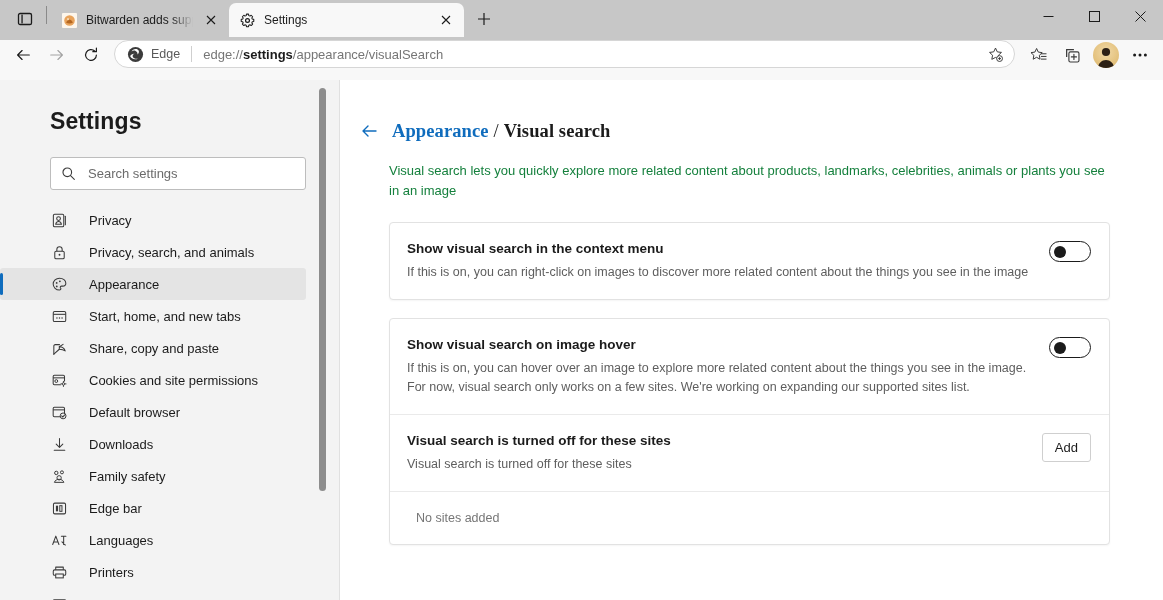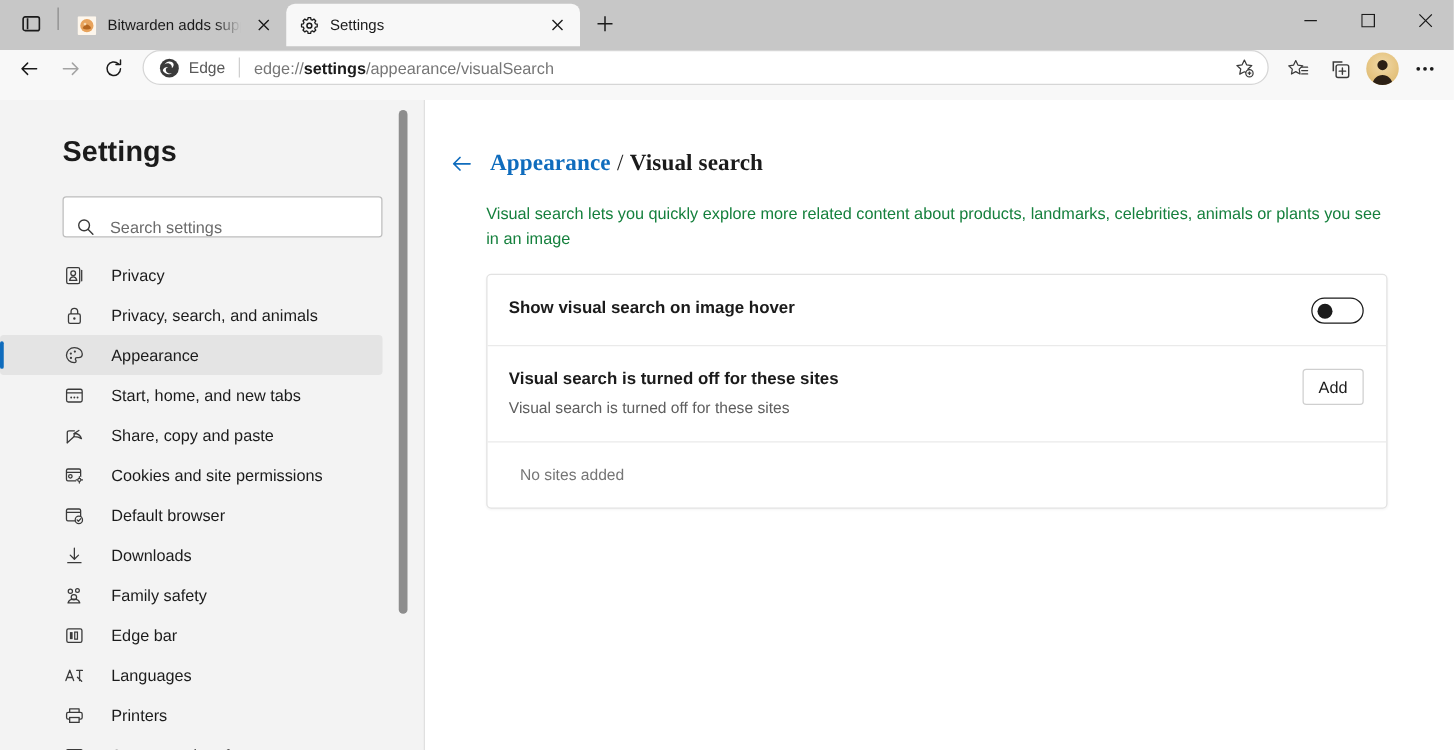--- a/index.html
+++ b/index.html
@@ -151,21 +151,21 @@
     font-weight: 600;
     padding: 28px 0 0 50px;
     letter-spacing: .1px;
   }
   .sb-search {
     margin: 22px 34px 0 50px;
     height: 33px;
     background: #ffffff;
     border: 1px solid #bdbdbd;
     border-radius: 3px;
-    display: flex; align-items: flex-end;
+    display: flex; align-items: center;
     padding: 0 10px;
   }
   .sb-search input {
     border: none; outline: none; background: transparent;
     font-family: "Liberation Sans", sans-serif;
     font-size: 13px; color: #1b1b1b;
     flex: 1 1 auto;
     margin-left: 12px;
   }
   .sb-search input::placeholder { color: #6b6b6b; }
@@ -624,25 +624,39 @@
       <span class="back-arrow">
         <svg width="20" height="20" viewBox="0 0 20 20">
           <path d="M17 10 H4 M9 5 L4 10 L9 15" fill="none" stroke="#0f6cbd" stroke-width="1.4" stroke-linecap="round" stroke-linejoin="round"></path>
         </svg>
       </span>
       <span class="crumb"><span class="lnk">Appearance</span><span class="sl" style="margin:0 5px">/</span><span>Visual search</span></span>
     </div>
 
     <div class="intro">Visual search lets you quickly explore more related content about products, landmarks, celebrities, animals or plants you see in an image</div>
 
+    <div class="card c1">
+      <div class="row">
+        <div class="row-text">
+          <div class="row-title">Show visual search in the context menu</div>
+          <div class="row-sub">If this is on, you can right-click on images to discover more related content about the things you see in the image</div>
+        </div>
+        <div class="row-ctrl">
+          <div class="toggle">
+            <span class="knob"></span>
+          </div>
+        </div>
+      </div>
+    </div>
 
     <div class="card c2">
       <div class="row">
         <div class="row-text">
           <div class="row-title">Show visual search on image hover</div>
+          <div class="row-sub">If this is on, you can hover over an image to explore more related content about the things you see in the image. For now, visual search only works on a few sites. We're working on expanding our supported sites list.</div>
         </div>
         <div class="row-ctrl">
           <div class="toggle">
             <span class="knob"></span>
           </div>
         </div>
       </div>
 
       <div class="row-divider"></div>
 

